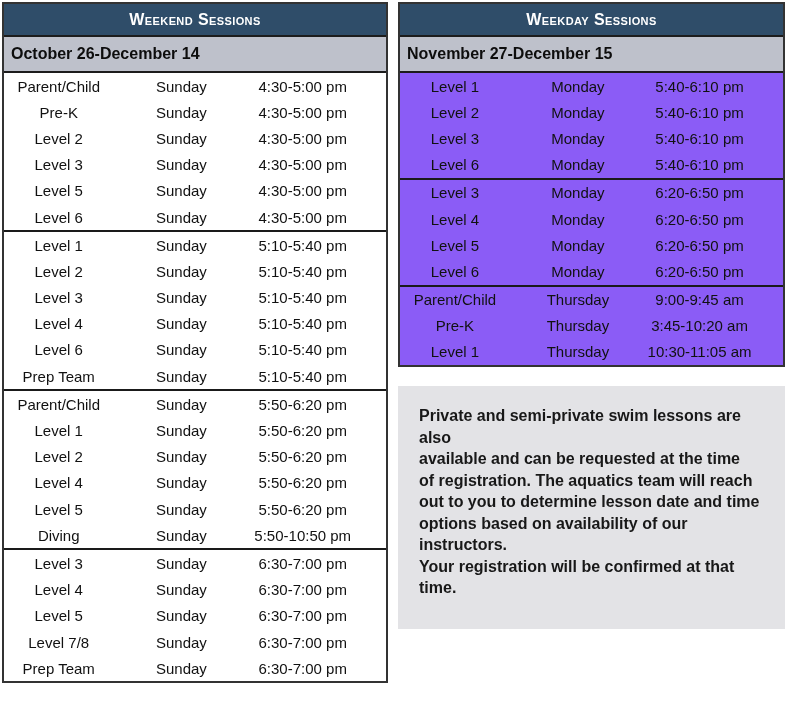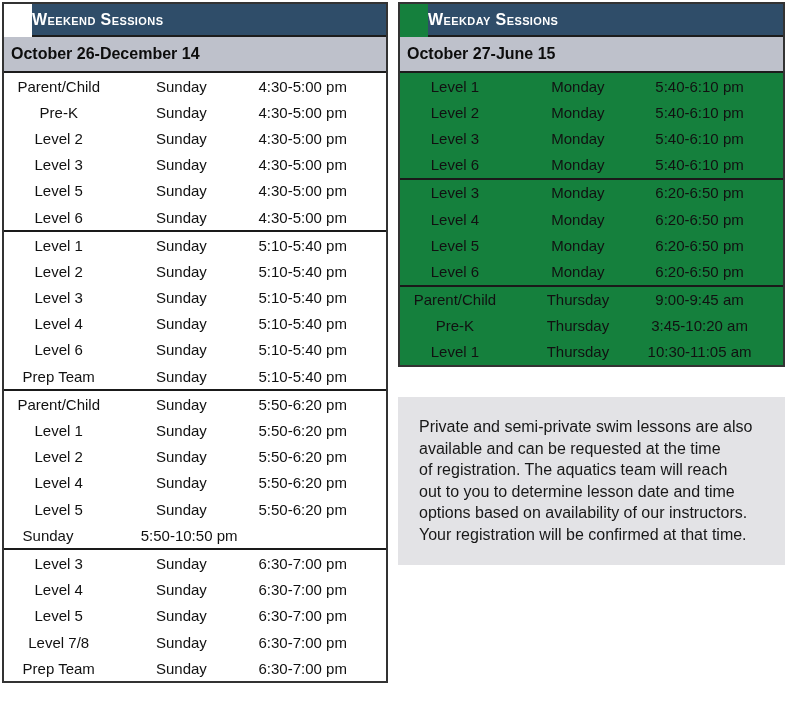--- a/index.html
+++ b/index.html
@@ -24,30 +24,29 @@
     overflow: hidden;
   }
   .schedule-table {
     position: absolute;
     top: 2px;
     border: 2px solid var(--border_dark);
     background: #ffffff;
   }
   #table-weekend { left: 2px; width: 386px; }
   #right-col { position: absolute; left: 398px; top: 2px; width: 387px; }
-  #table-weekday { position: relative; top: 0; left: 0; width: 387px; border: 2px solid var(--border_dark); background:#15803d; }
+  #table-weekday { position: relative; top: 0; left: 0; width: 387px; border: 2px solid var(--border_dark); background:#8b5cf6; }
 
   .tbl-header {
     height: 33px;
     background: var(--header_bg);
     border-bottom: 2px solid #1c1c1c;
     display: flex;
     align-items: center;
-    justify-content: flex-start;
-    margin-left: 28px;
+    justify-content: center;
   }
   .tbl-header span {
     color: #ffffff;
     font-variant: small-caps;
     font-weight: bold;
     font-size: 16px;
     letter-spacing: 0.4px;
   }
   .tbl-daterange {
     height: 36px;
@@ -70,25 +69,26 @@
     padding-right: 30px;
     font-size: 15px;
     gap: 32px;
   }
   .cell { display: block; text-align: center; white-space: nowrap; }
   .cell.class-name { width: 38%; }
   .cell.day        { width: 25%; }
   .cell.time       { width: 37%; }
 
   .note-box {
-    margin-top: 30px;
+    margin-top: 19px;
     width: 387px;
     min-height: 147px;
     background: var(--note_bg);
-    padding: 19px 14px 20px 21px;
+    padding: 19px 14px 30px 21px;
+    font-weight: bold;
   }
   .note-box p {
     font-size: 16px;
     line-height: 21.5px;
     white-space: pre-line;
     color: #181818;
   }
 </style>
 </head>
 <body>
@@ -185,20 +185,21 @@
             <span class="cell class-name">Level 4</span>
             <span class="cell day">Sunday</span>
             <span class="cell time">5:50-6:20 pm</span>
           </div>
           <div class="row">
             <span class="cell class-name">Level 5</span>
             <span class="cell day">Sunday</span>
             <span class="cell time">5:50-6:20 pm</span>
           </div>
           <div class="row">
+            <span class="cell class-name">Diving</span>
             <span class="cell day">Sunday</span>
             <span class="cell time">5:50-10:50 pm</span>
           </div>
         </div>
         <div class="group">
           <div class="row">
             <span class="cell class-name">Level 3</span>
             <span class="cell day">Sunday</span>
             <span class="cell time">6:30-7:00 pm</span>
           </div>
@@ -224,21 +225,21 @@
           </div>
         </div>
       </div>
   </section>
 
   <div id="right-col">
     <section class="schedule-table" id="table-weekday">
       <header class="tbl-header">
         <span>Weekday Sessions</span>
       </header>
-      <div class="tbl-daterange">October 27-June 15</div>
+      <div class="tbl-daterange">November 27-December 15</div>
       <div class="tbl-body">
           <div class="group">
             <div class="row">
               <span class="cell class-name">Level 1</span>
               <span class="cell day">Monday</span>
               <span class="cell time">5:40-6:10 pm</span>
             </div>
             <div class="row">
               <span class="cell class-name">Level 2</span>
               <span class="cell day">Monday</span>

